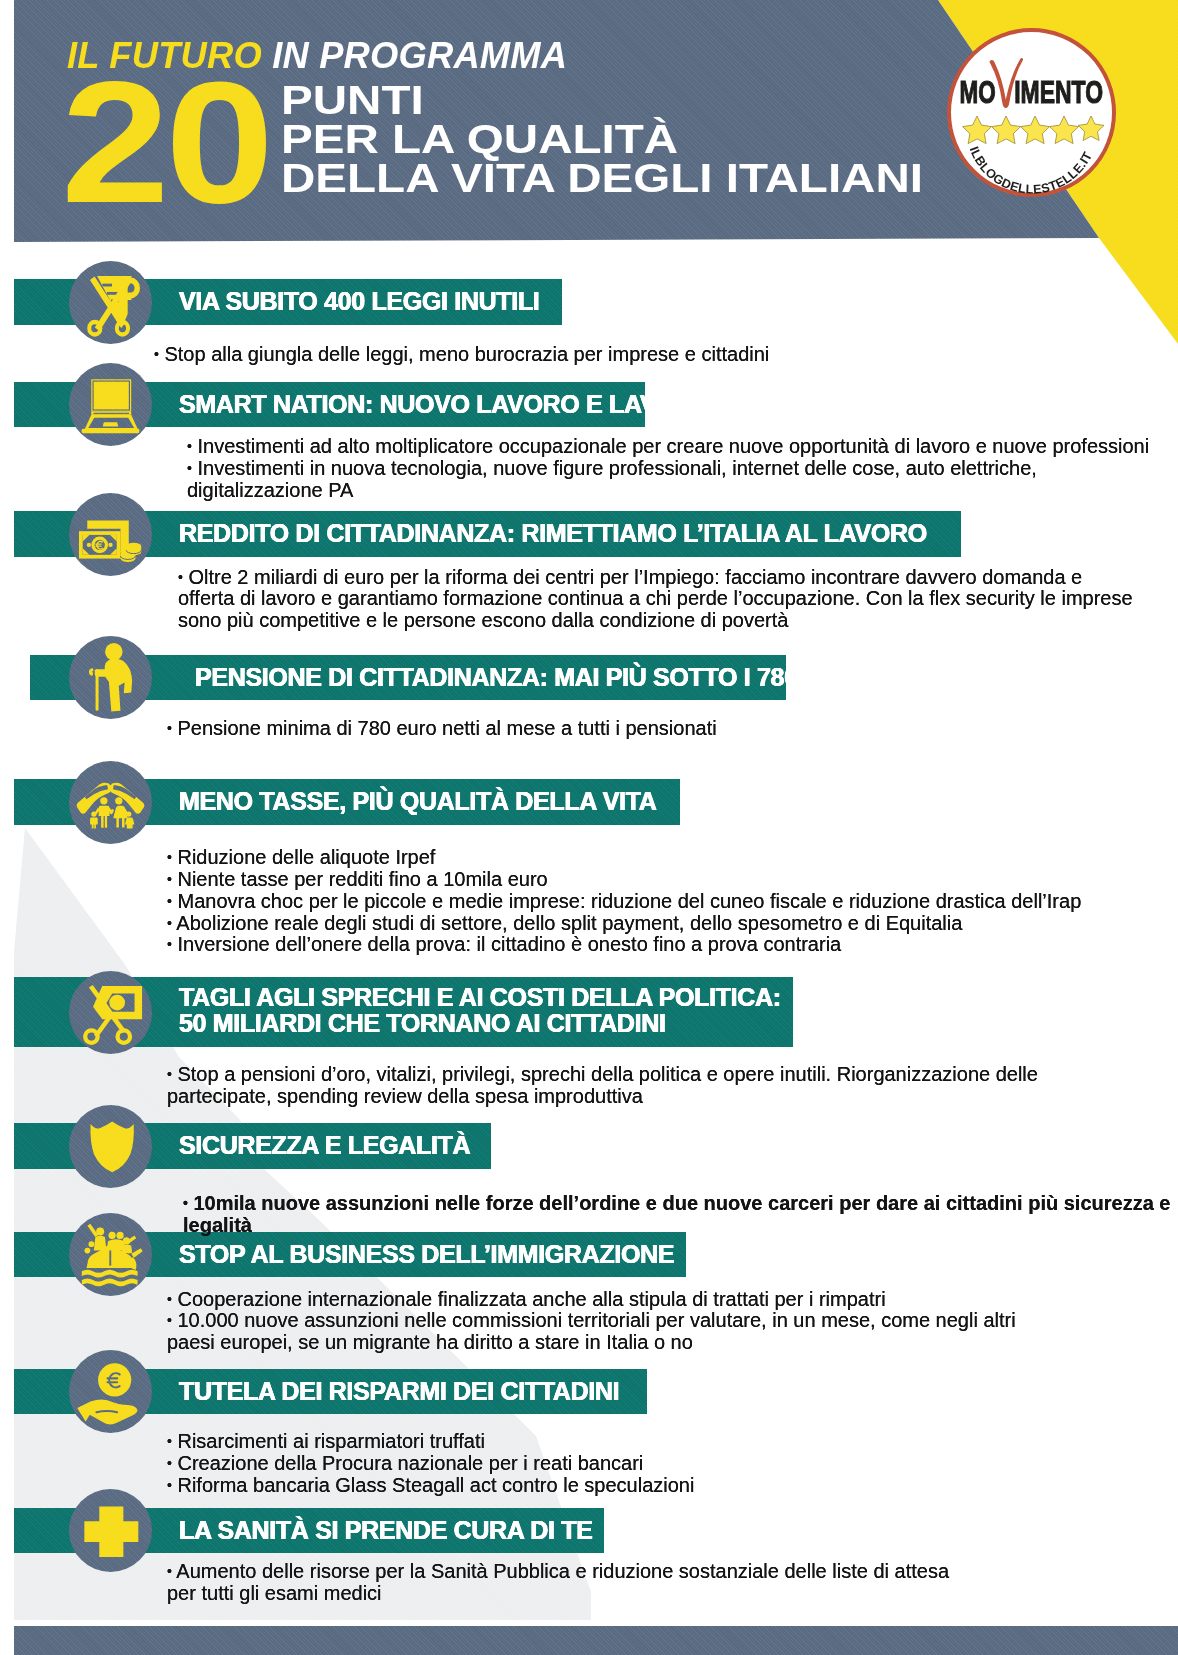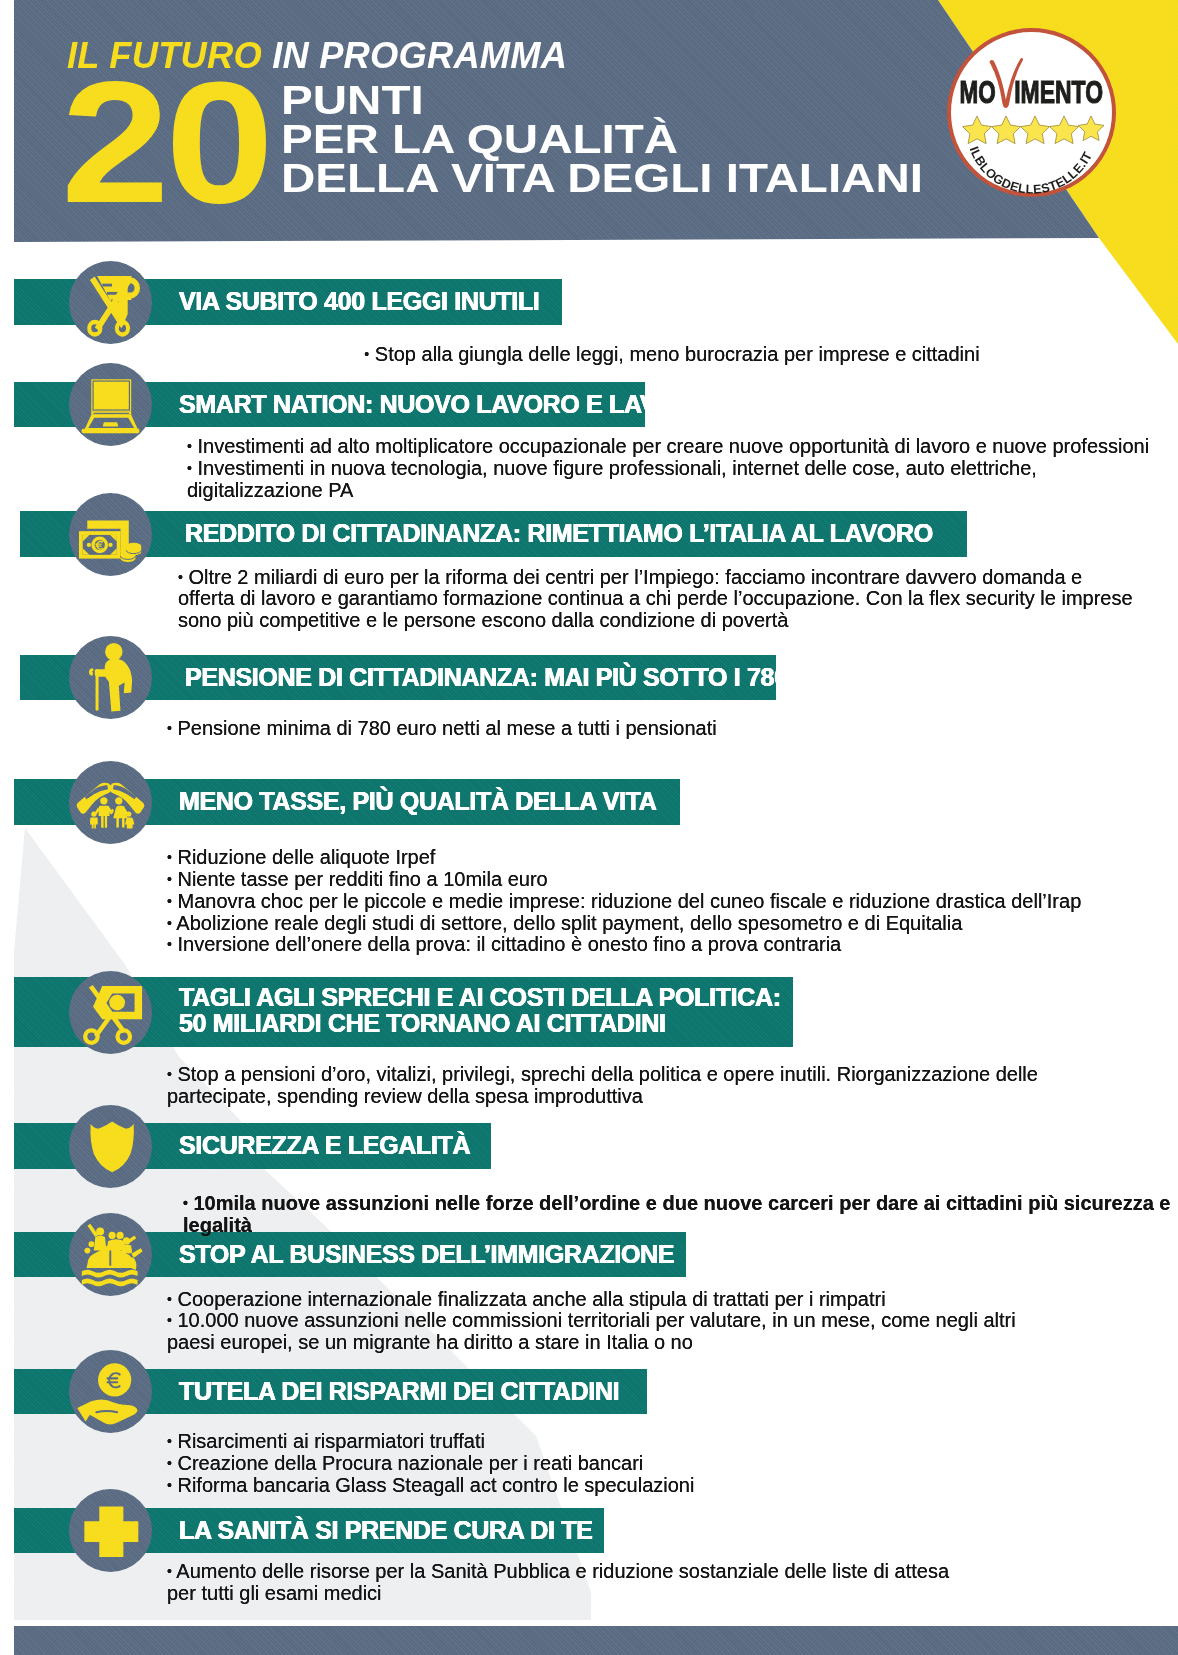--- a/index.html
+++ b/index.html
@@ -107,21 +107,21 @@
               <line x1="51" y1="48" x2="61" y2="48"></line>
             </g>
             <g fill="#f7dd1d">
               <path d="M22.5 23 l6.2-4.4 41 57 -6.2 4.4 z"></path>
               <path d="M70 23 l6.2 4.4 -41 57 -6.2-4.4 z"></path>
             </g>
             <circle cx="29" cy="81" r="7.5" fill="none" stroke="#f7dd1d" stroke-width="5.4"></circle>
             <circle cx="66" cy="81" r="7.5" fill="none" stroke="#f7dd1d" stroke-width="5.4"></circle>
           </g>
         </svg></div>
-      <div class="blk" style="left: 167px; top: 344.3px; width: 1010px; text-align: center;">
+      <div class="blk" style="left: 154px; top: 344.3px; width: 1010px;">
         <p><span class="dot">•</span> <span>Stop alla giungla delle leggi, meno burocrazia per imprese e cittadini</span></p>
       </div>
       <div class="bar" style="left: 14px; top: 382px; width: 631px; height: 45px; text-decoration: underline;">
         <div class="t" style="top: 8.5px;">
           <div>SMART NATION: NUOVO LAVORO E LAVORI NUOVI</div>
         </div>
       </div>
       <div class="circ" style="left: 69px; top: 363px;"><svg viewBox="0 0 100 100" width="83" height="83">
           <g transform="translate(50,49) scale(0.89) translate(-50,-49)">
             <rect x="24" y="16" width="54" height="44" fill="#f7dd1d"></rect>
@@ -132,21 +132,21 @@
             <path d="M28 68 h46 l8 14 h-62 z" fill="#5b6c83"></path>
             <rect x="11" y="83" width="78" height="6" rx="2" fill="#f7dd1d"></rect>
             <path d="M41 74 h18 l1.5 6 h-21 z" fill="#f7dd1d"></path>
           </g>
         </svg></div>
       <div class="blk" style="left: 167px; top: 436.3px; width: 1010px; margin-left: 20px;">
         <p><span class="dot">•</span> <span>Investimenti ad alto moltiplicatore occupazionale per creare nuove opportunità di lavoro e nuove professioni</span></p>
         <p><span class="dot">•</span> <span>Investimenti in nuova tecnologia, nuove figure professionali, internet delle cose, auto elettriche,
 digitalizzazione PA</span></p>
       </div>
-      <div class="bar" style="left: 20px; top: 511px; width: 947px; height: 46px;">
+      <div class="bar" style="left: 14px; top: 511px; width: 947px; height: 46px;">
         <div class="t" style="top: 8.5px;">
           <div>REDDITO DI CITTADINANZA: RIMETTIAMO L’ITALIA AL LAVORO</div>
         </div>
       </div>
       <div class="circ" style="left: 69px; top: 492.5px;"><svg viewBox="0 0 100 100" width="83" height="83">
           <path d="M22 33 h50 v38 h-10 v-28 h-40 z" fill="#f7dd1d"></path>
           <rect x="12" y="46" width="50" height="33" fill="#f7dd1d"></rect>
           <rect x="16.5" y="50.5" width="41" height="24" fill="#5b6c83"></rect>
           <g fill="#f7dd1d">
             <path d="M16.5 50.5 h8 l-8 8 z"></path>
@@ -176,21 +176,21 @@
           <g stroke="#5b6c83" stroke-width="1.2" fill="none">
             <path d="M69 69 a9 4 0 0 0 18 0"></path>
             <path d="M62 76 a9 4 0 0 0 18 0"></path>
           </g>
         </svg></div>
       <div class="blk" style="left: 178px; top: 566.6px; width: 1010px;">
         <p><span class="dot">•</span> <span>Oltre 2 miliardi di euro per la riforma dei centri per l’Impiego: facciamo incontrare davvero domanda e
 offerta di lavoro e garantiamo formazione continua a chi perde l’occupazione. Con la flex security le imprese
 sono più competitive e le persone escono dalla condizione di povertà</span></p>
       </div>
-      <div class="bar" style="left: 20px; top: 655px; width: 756px; height: 45px;">
+      <div class="bar" style="left: 30px; top: 655px; width: 756px; height: 45px;">
         <div class="t" style="top: 8.5px;">
           <div>PENSIONE DI CITTADINANZA: MAI PIÙ SOTTO I  780 EURO</div>
         </div>
       </div>
       <div class="circ" style="left: 69px; top: 636px;"><svg viewBox="0 0 100 100" width="83" height="83">
           <g fill="#f7dd1d">
             <circle cx="54" cy="19" r="10.5"></circle>
             <path d="M43 41 q-1-11 8-13 q12-3 19 7 q6 8 6 20 l-1 13 -9 1 1-13 -7 4 2 30 -11 1 -3-36 q-5-5-5-10 q0-3 0-4 z"></path>
             <path d="M31 43 q-1-3 3-3 h13 q5 0 7 3 q2 4-2 6 h-19 q-2 0-2-6 z"></path>
             <path d="M29 39 q-5 0.4-5 4.6 q0 3.6 4.4 4.4 l0.6-3.8 q-1.2-0.3-1.2-1 q0-0.8 1.6-0.9 z"></path>

